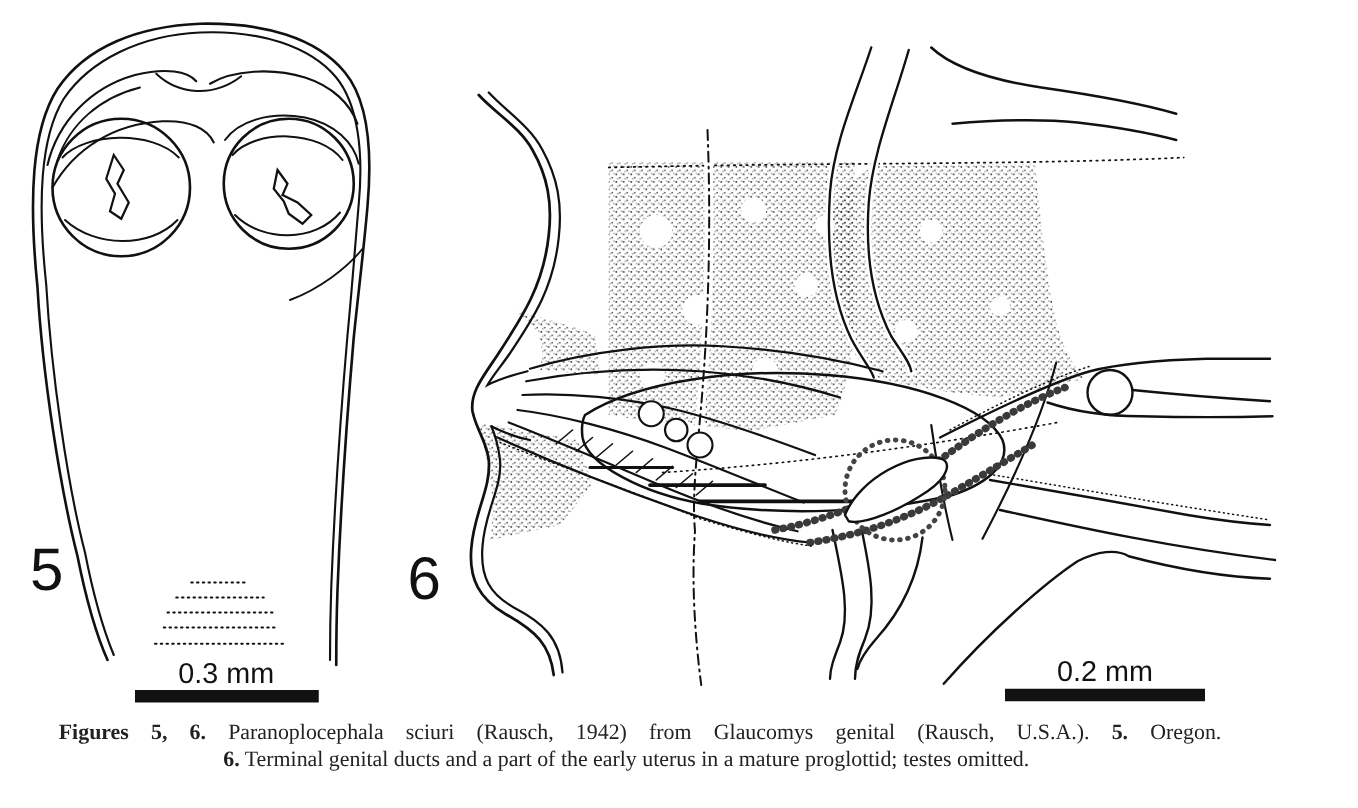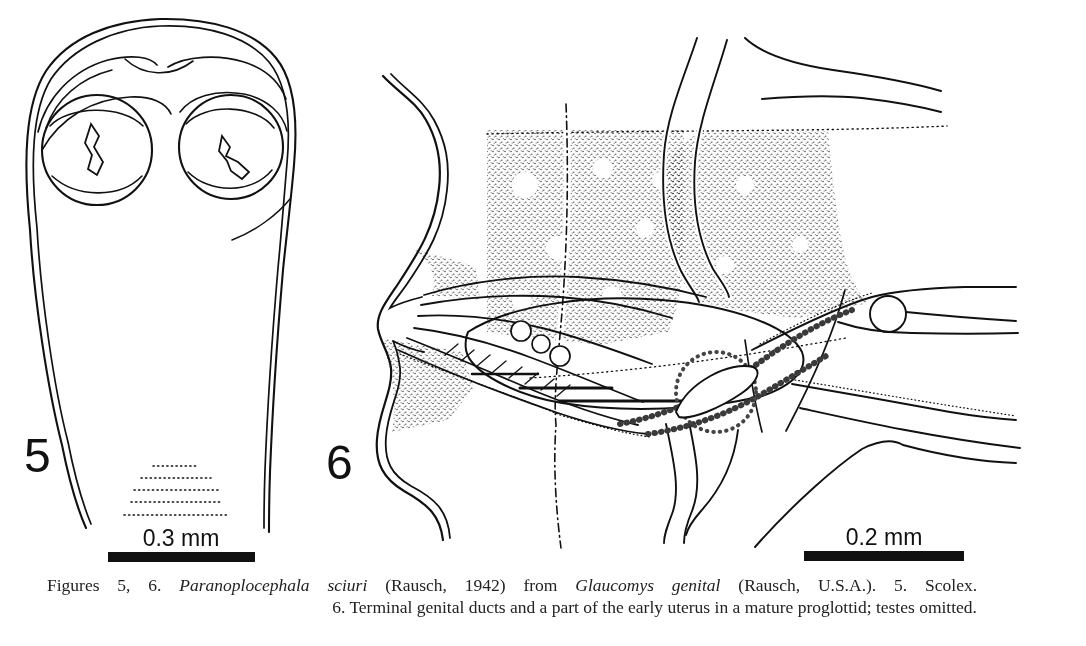--- a/index.html
+++ b/index.html
@@ -6,23 +6,23 @@
   .page{
     position:relative;width:1086px;height:646px;background:#fff;overflow:hidden;
     font-family:"Liberation Serif",serif;color:#1c1c1c;
   }
   .plate{position:absolute;left:0;top:0;}
   .caption{
     position:absolute;left:25px;top:574px;width:952px;
     font-size:17.5px;line-height:22px;color:#222;
   }
   .cap-line1{text-align:justify;text-align-last:justify;text-indent:22px;white-space:normal;}
-  .cap-line2{text-align:right;}
-  .b{font-weight:400;}
-  .i{font-style:italic;}
+  .cap-line2{text-align:center;}
+  .b{font-weight:700;}
+  .i{}
   svg text{font-family:"Liberation Sans",sans-serif;fill:#111;}
   .figlabel{font-size:48px;}
   .scaletext{font-size:23px;}
 </style>
 </head>
 <body>
 
 <div class="page">
 
 <svg class="plate" width="1086" height="572" viewBox="0 0 1086 572">
@@ -193,17 +193,17 @@
     </g>
   </g>
   <text class="figlabel" x="326" y="479">6</text>
   <g>
     <text class="scaletext" x="884" y="545" text-anchor="middle">0.2 mm</text>
     <rect x="804" y="551" width="160" height="10" fill="#111"></rect>
   </g>
 </svg>
 
 <div class="caption">
-  <div class="cap-line1"><span class="b">Figures 5, 6.</span> <span class="i">Paranoplocephala sciuri</span> <span>(Rausch, 1942) from</span> <span class="i">Glaucomys genital</span> <span>(Rausch, U.S.A.).</span> <span class="b">5.</span> <span>Scolex.</span></div>
+  <div class="cap-line1"><span class="b">Figures 5, 6.</span> <span class="i">Paranoplocephala sciuri</span> <span>(Rausch, 1942) from</span> <span class="i">Glaucomys genital</span> <span>(Rausch, U.S.A.).</span> <span class="b">5.</span> <span>Oregon.</span></div>
   <div class="cap-line2"><span class="b">6.</span> <span>Terminal genital ducts and a part of the early uterus in a mature proglottid; testes omitted.</span></div>
 </div>
 
 </div>
 
 </body></html>

